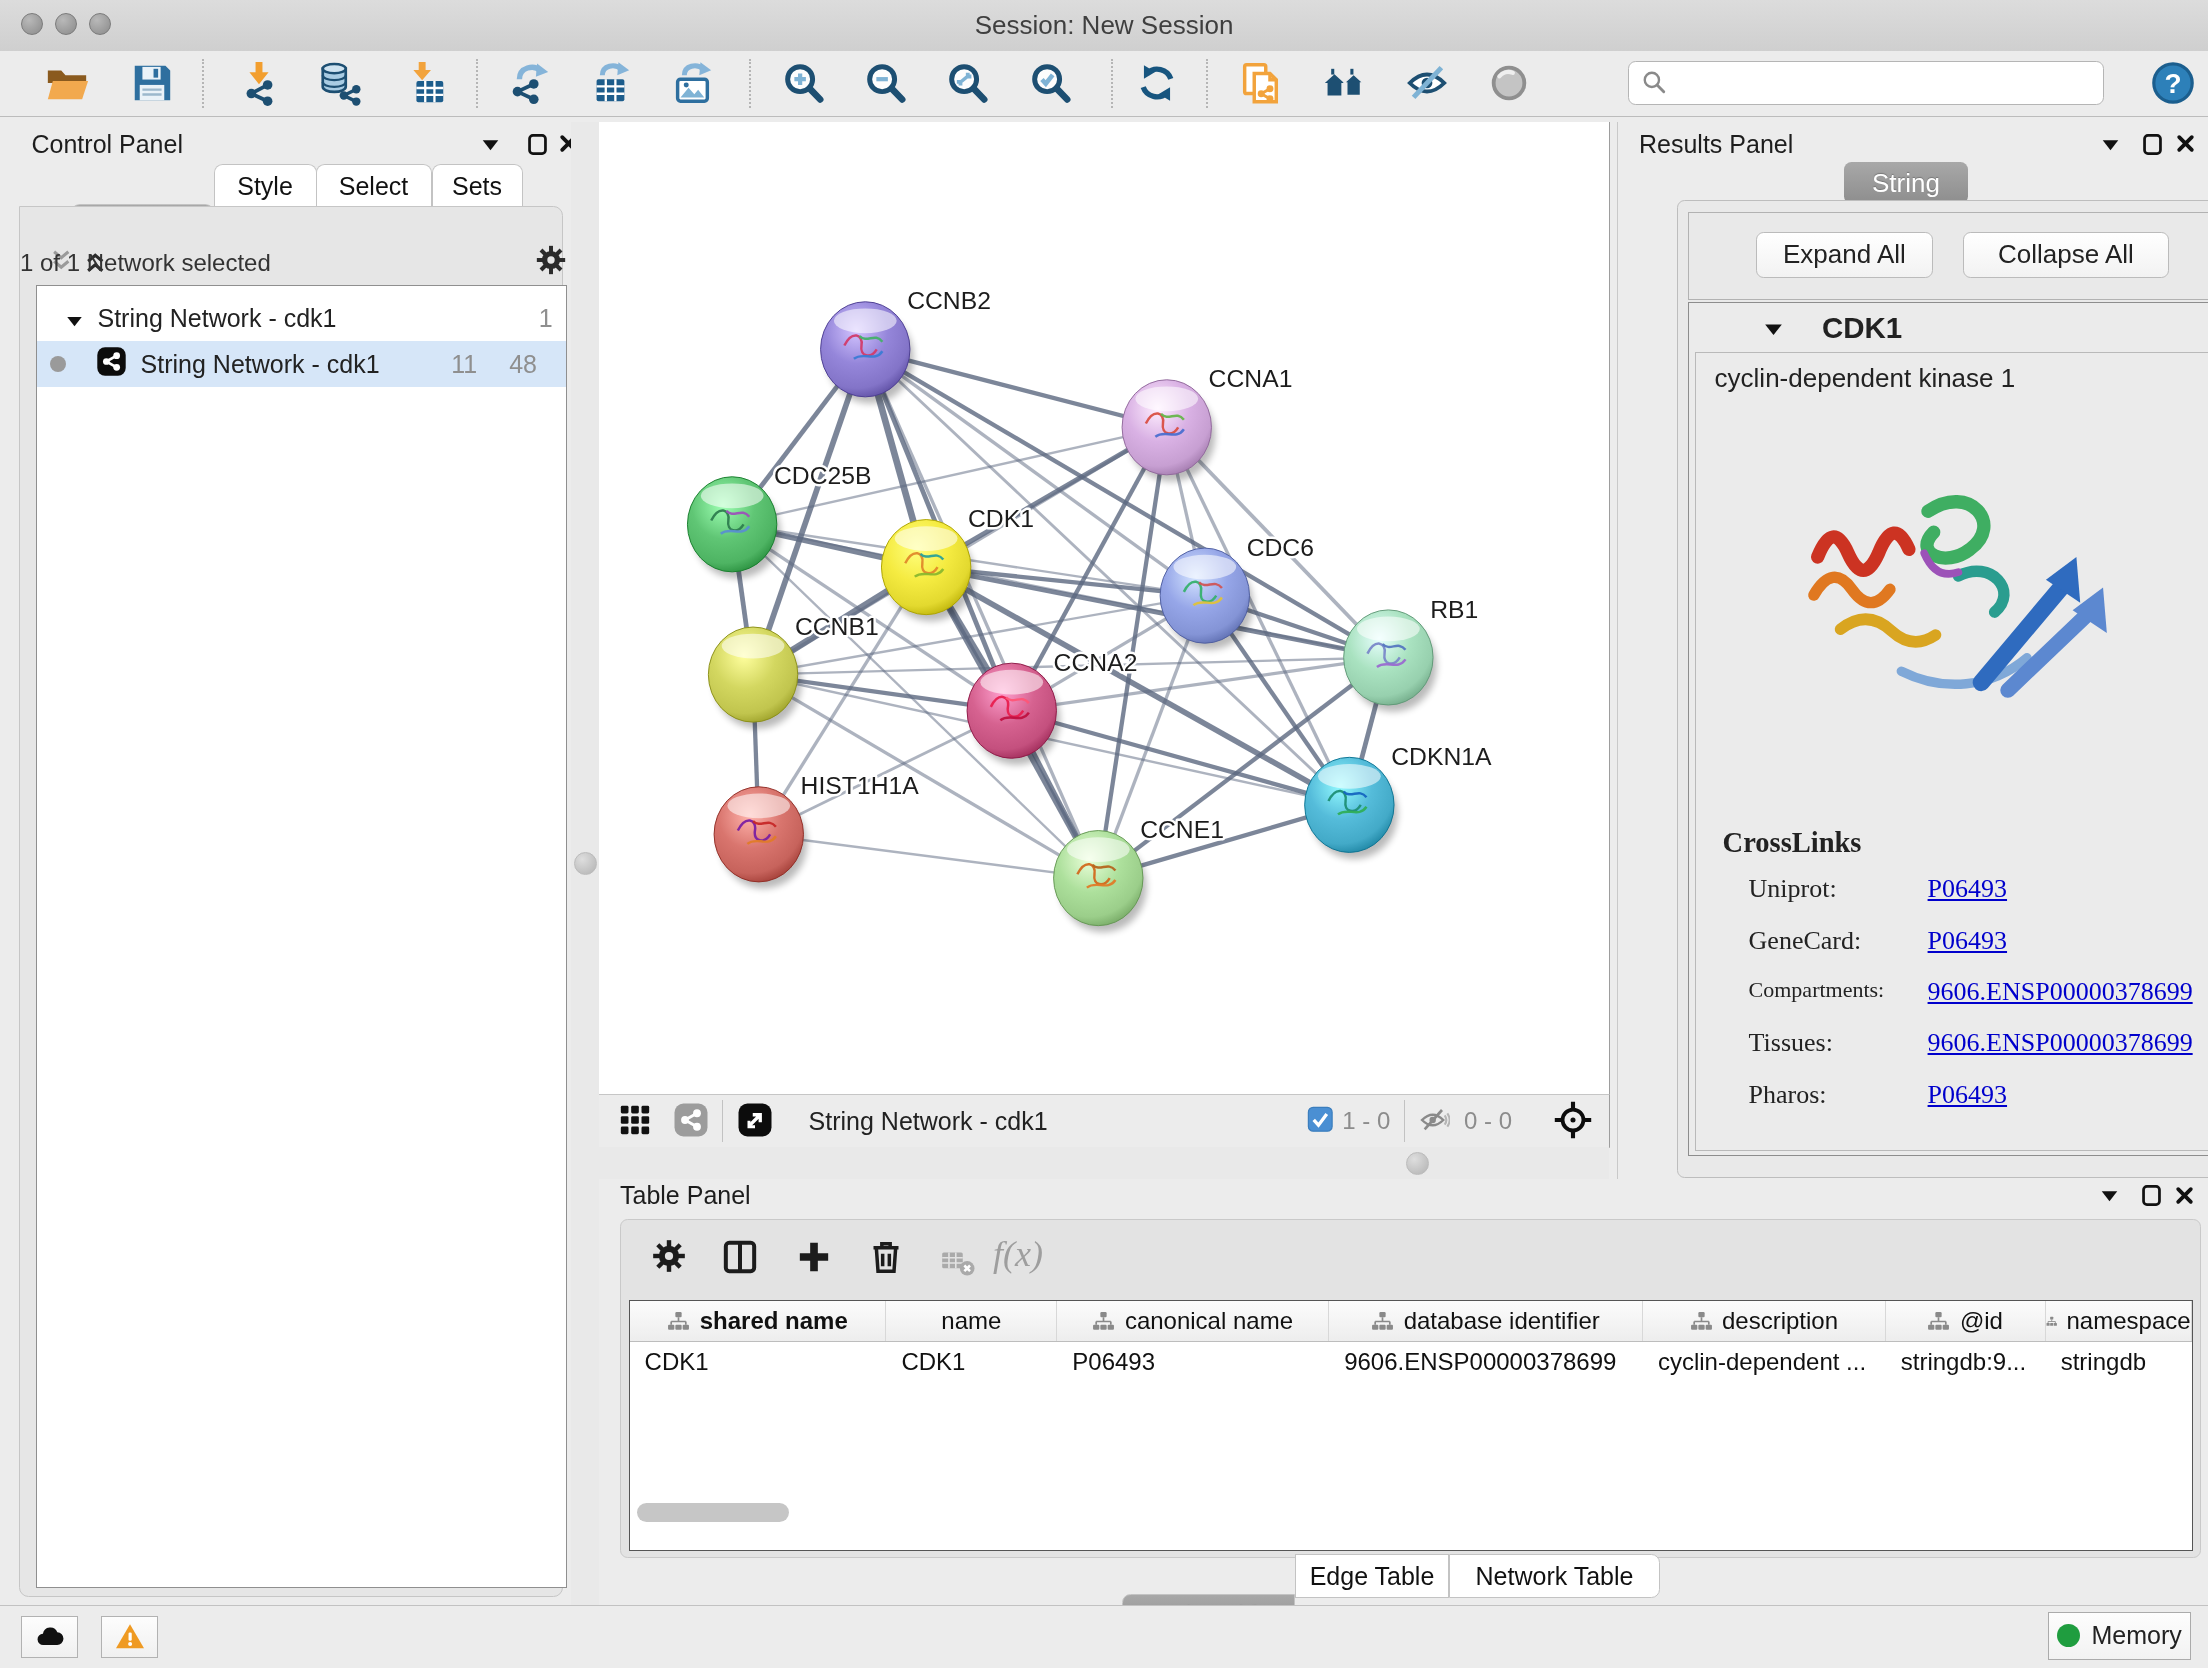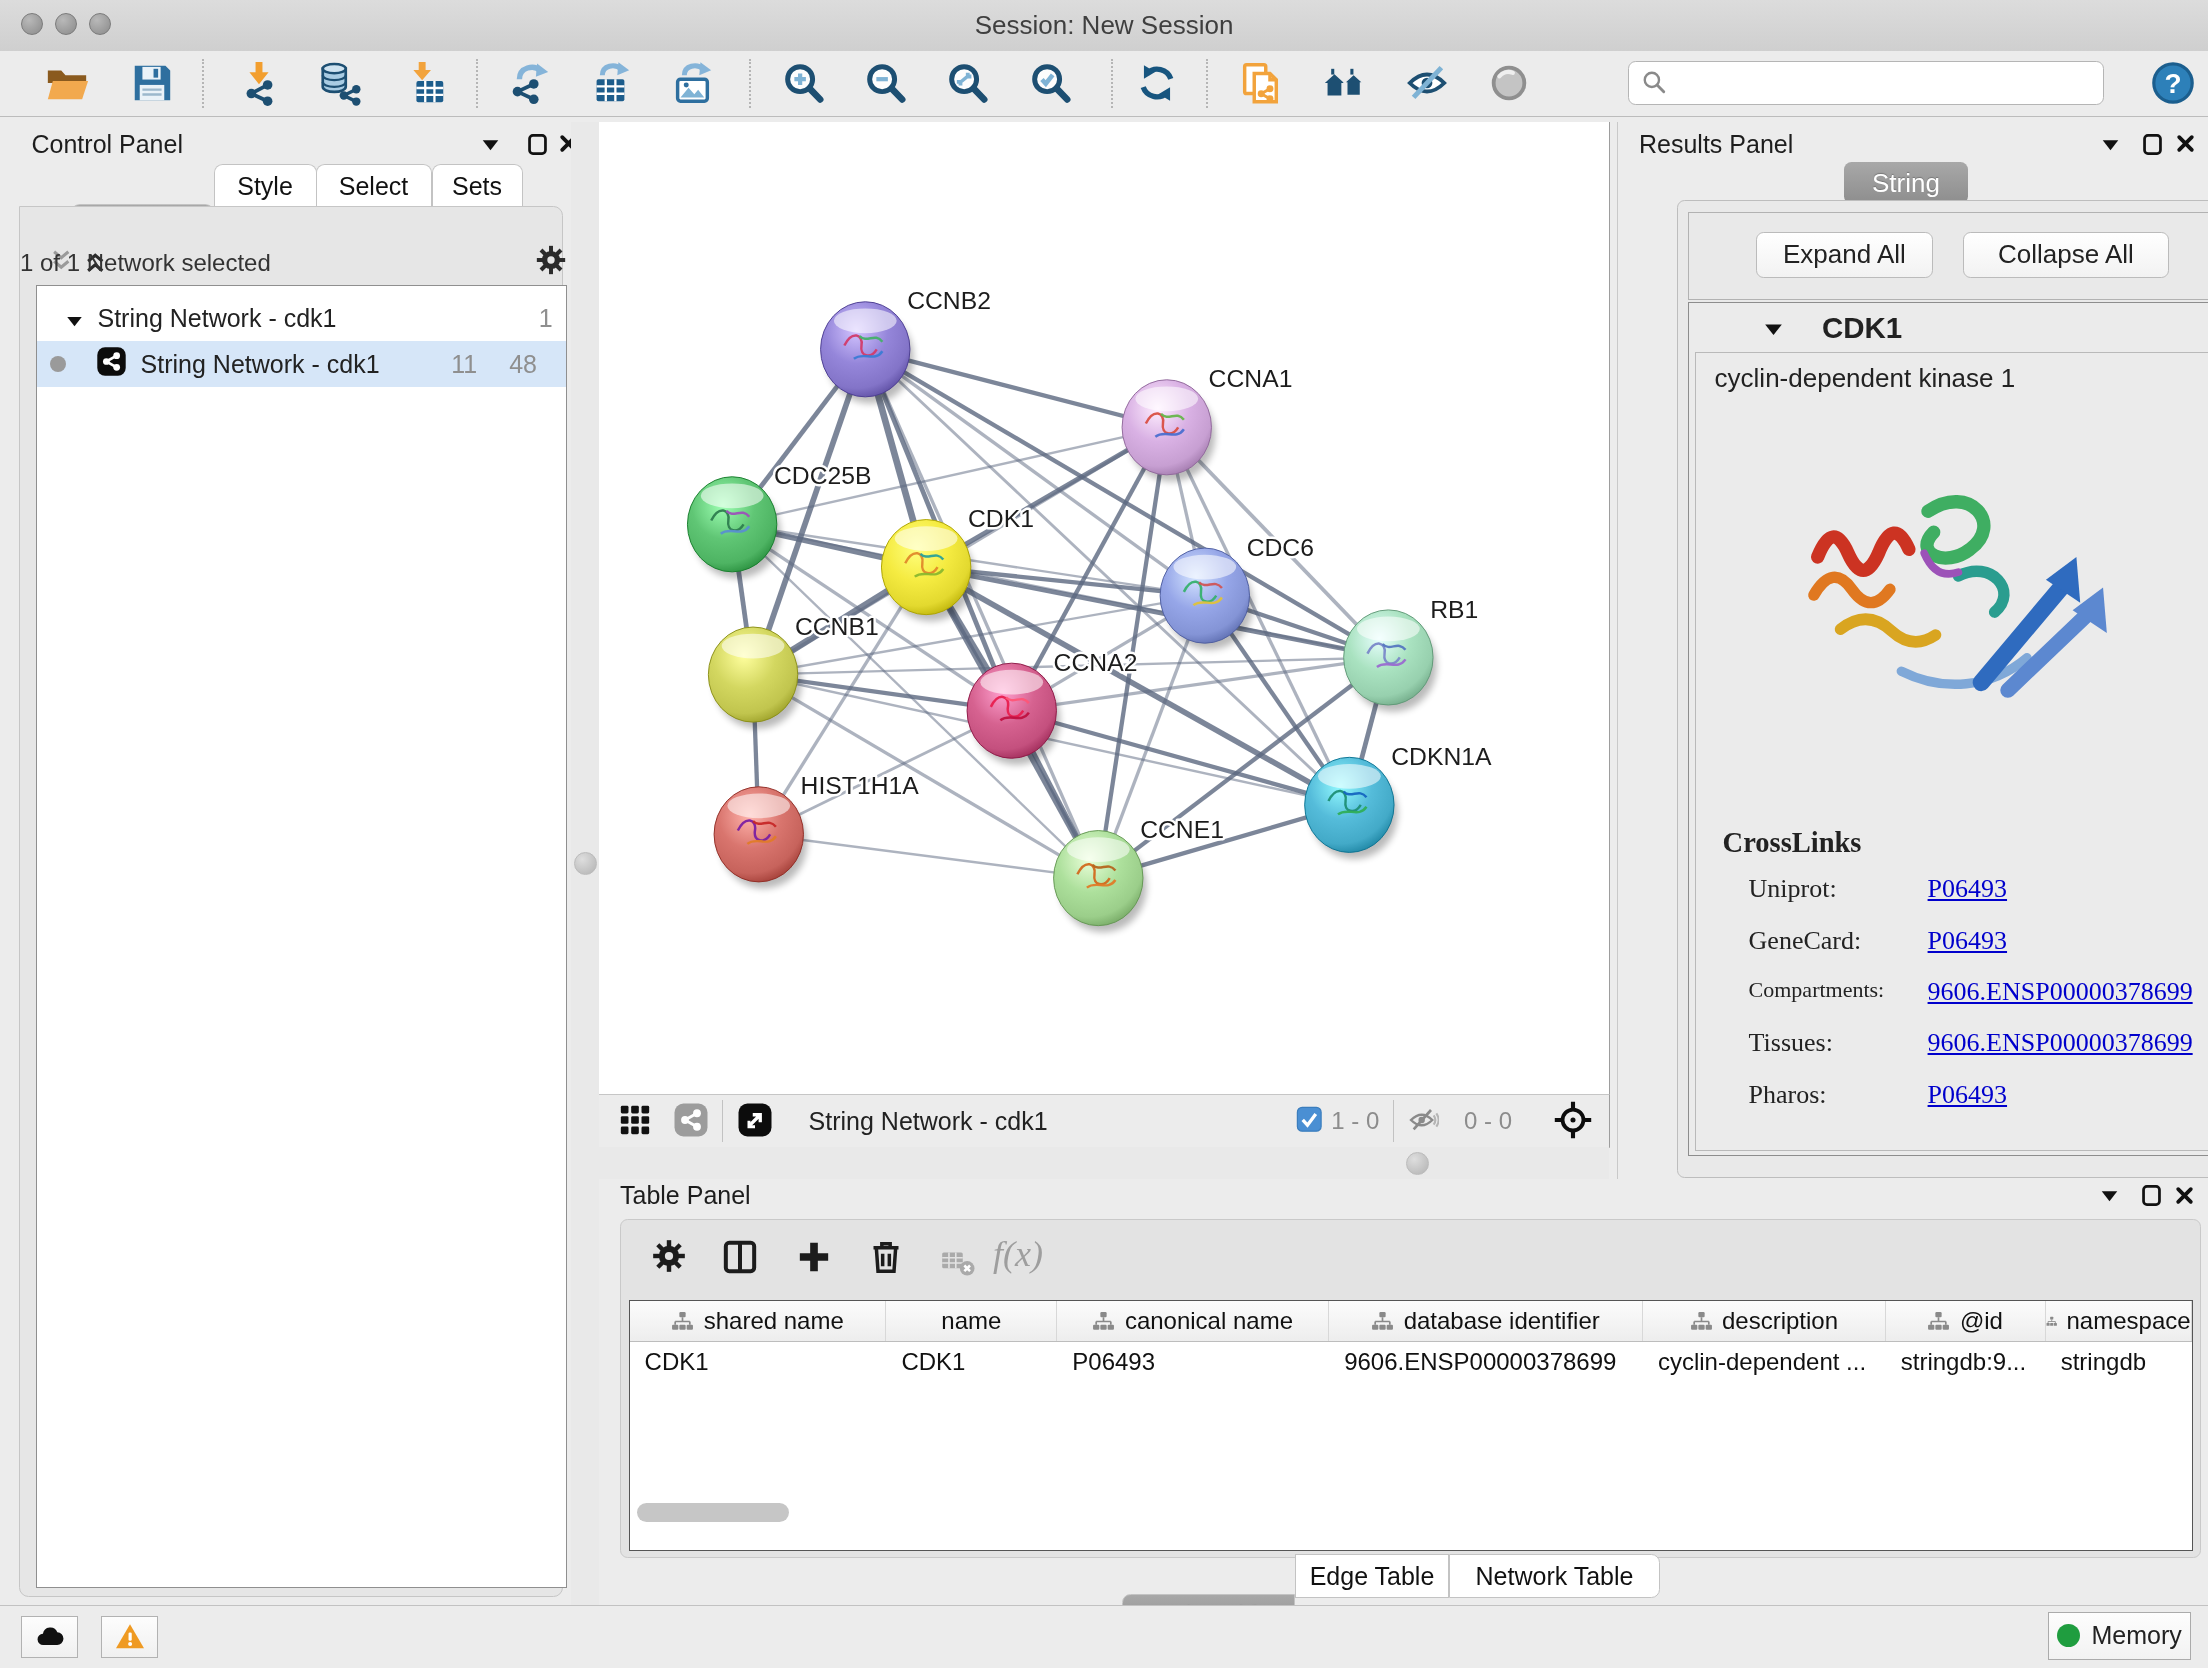--- a/index.html
+++ b/index.html
@@ -576,21 +576,21 @@
     <span class="graynum" style="margin-left:8px">1 - 0</span>
     <span class="fsep"></span>
     <span>
       <svg width="32" height="32" viewBox="0 0 24 24">
           <path d="M3 12q8-8 16 0q-8 8-16 0z" fill="none" stroke="#8a8a8a" stroke-width="1.8"></path>
           <circle cx="11" cy="12" r="2.4" fill="#8a8a8a"></circle>
           <path d="M5 19L18 4.5" stroke="#8a8a8a" stroke-width="2"></path>
           <path d="M20 8.5a6 6 0 0 1 0 7M22 7a8.5 8.5 0 0 1 0 10" fill="none" stroke="#b5b5b5" stroke-width="1.6"></path>
         </svg>
     </span>
-    <span class="graynum" style="margin-left:25px">0 - 0</span>
+    <span class="graynum" style="margin-left:14px">0 - 0</span>
     <span style="margin-left:42px;margin-right:17px">
       <svg width="38" height="38" viewBox="0 0 24 24" fill="none" stroke="#0c0c0c">
           <circle cx="12" cy="12" r="6.6" stroke-width="2.4"></circle>
           <path d="M12 0.5v5M12 18.5v5M0.5 12h5M18.5 12h5" stroke-width="2.6"></path>
           <circle cx="12" cy="12" r="1.6" fill="#0c0c0c" stroke="none"></circle>
         </svg>
     </span>
   </div>
 
   <div class="abs" style="left:599px;top:1147px;width:1010px;height:32px;background:#e9e9e9">
@@ -708,21 +708,21 @@
             <rect x="2" y="6" width="13" height="10" rx="1" fill="#aaa"></rect>
             <path d="M2 9.3h13M2 12.6h13M6.3 6v10M10.6 6v10" stroke="#e3e3e3" stroke-width="1"></path>
             <circle cx="17.8" cy="16" r="4.6" fill="#aaa"></circle>
             <path d="M16 14.2l3.6 3.6M19.6 14.2L16 17.8" stroke="#fff" stroke-width="1.6"></path>
           </svg>
       </span>
       <span class="abs serif" style="left:372px;top:13.3px;font-style:italic;color:#9e9e9e;font-size:36px">f(x)</span>
 
       <div class="abs ttable" style="left:7.6px;top:80px">
         <div class="thead" id="thead">
-            <div class="th" style="width: 257px;">
+            <div class="th" style="width: 257px; font-weight: bold;">
               <svg width="23" height="21" viewBox="0 0 22 20">
                 <rect x="8" y="1" width="6" height="5" rx="1" fill="#8a8a8a"></rect>
                 <path d="M11 6v4M4 10h14M4 10v3M18 10v3" stroke="#8a8a8a" stroke-width="1.6" fill="none"></path>
                 <rect x="1" y="13" width="6" height="5" rx="1" fill="#8a8a8a"></rect>
                 <rect x="8" y="13" width="6" height="5" rx="1" fill="#8a8a8a"></rect>
                 <rect x="15" y="13" width="6" height="5" rx="1" fill="#8a8a8a"></rect>
               </svg>
               <span>shared name</span>
             </div>
             <div class="th" style="width: 171px;">

